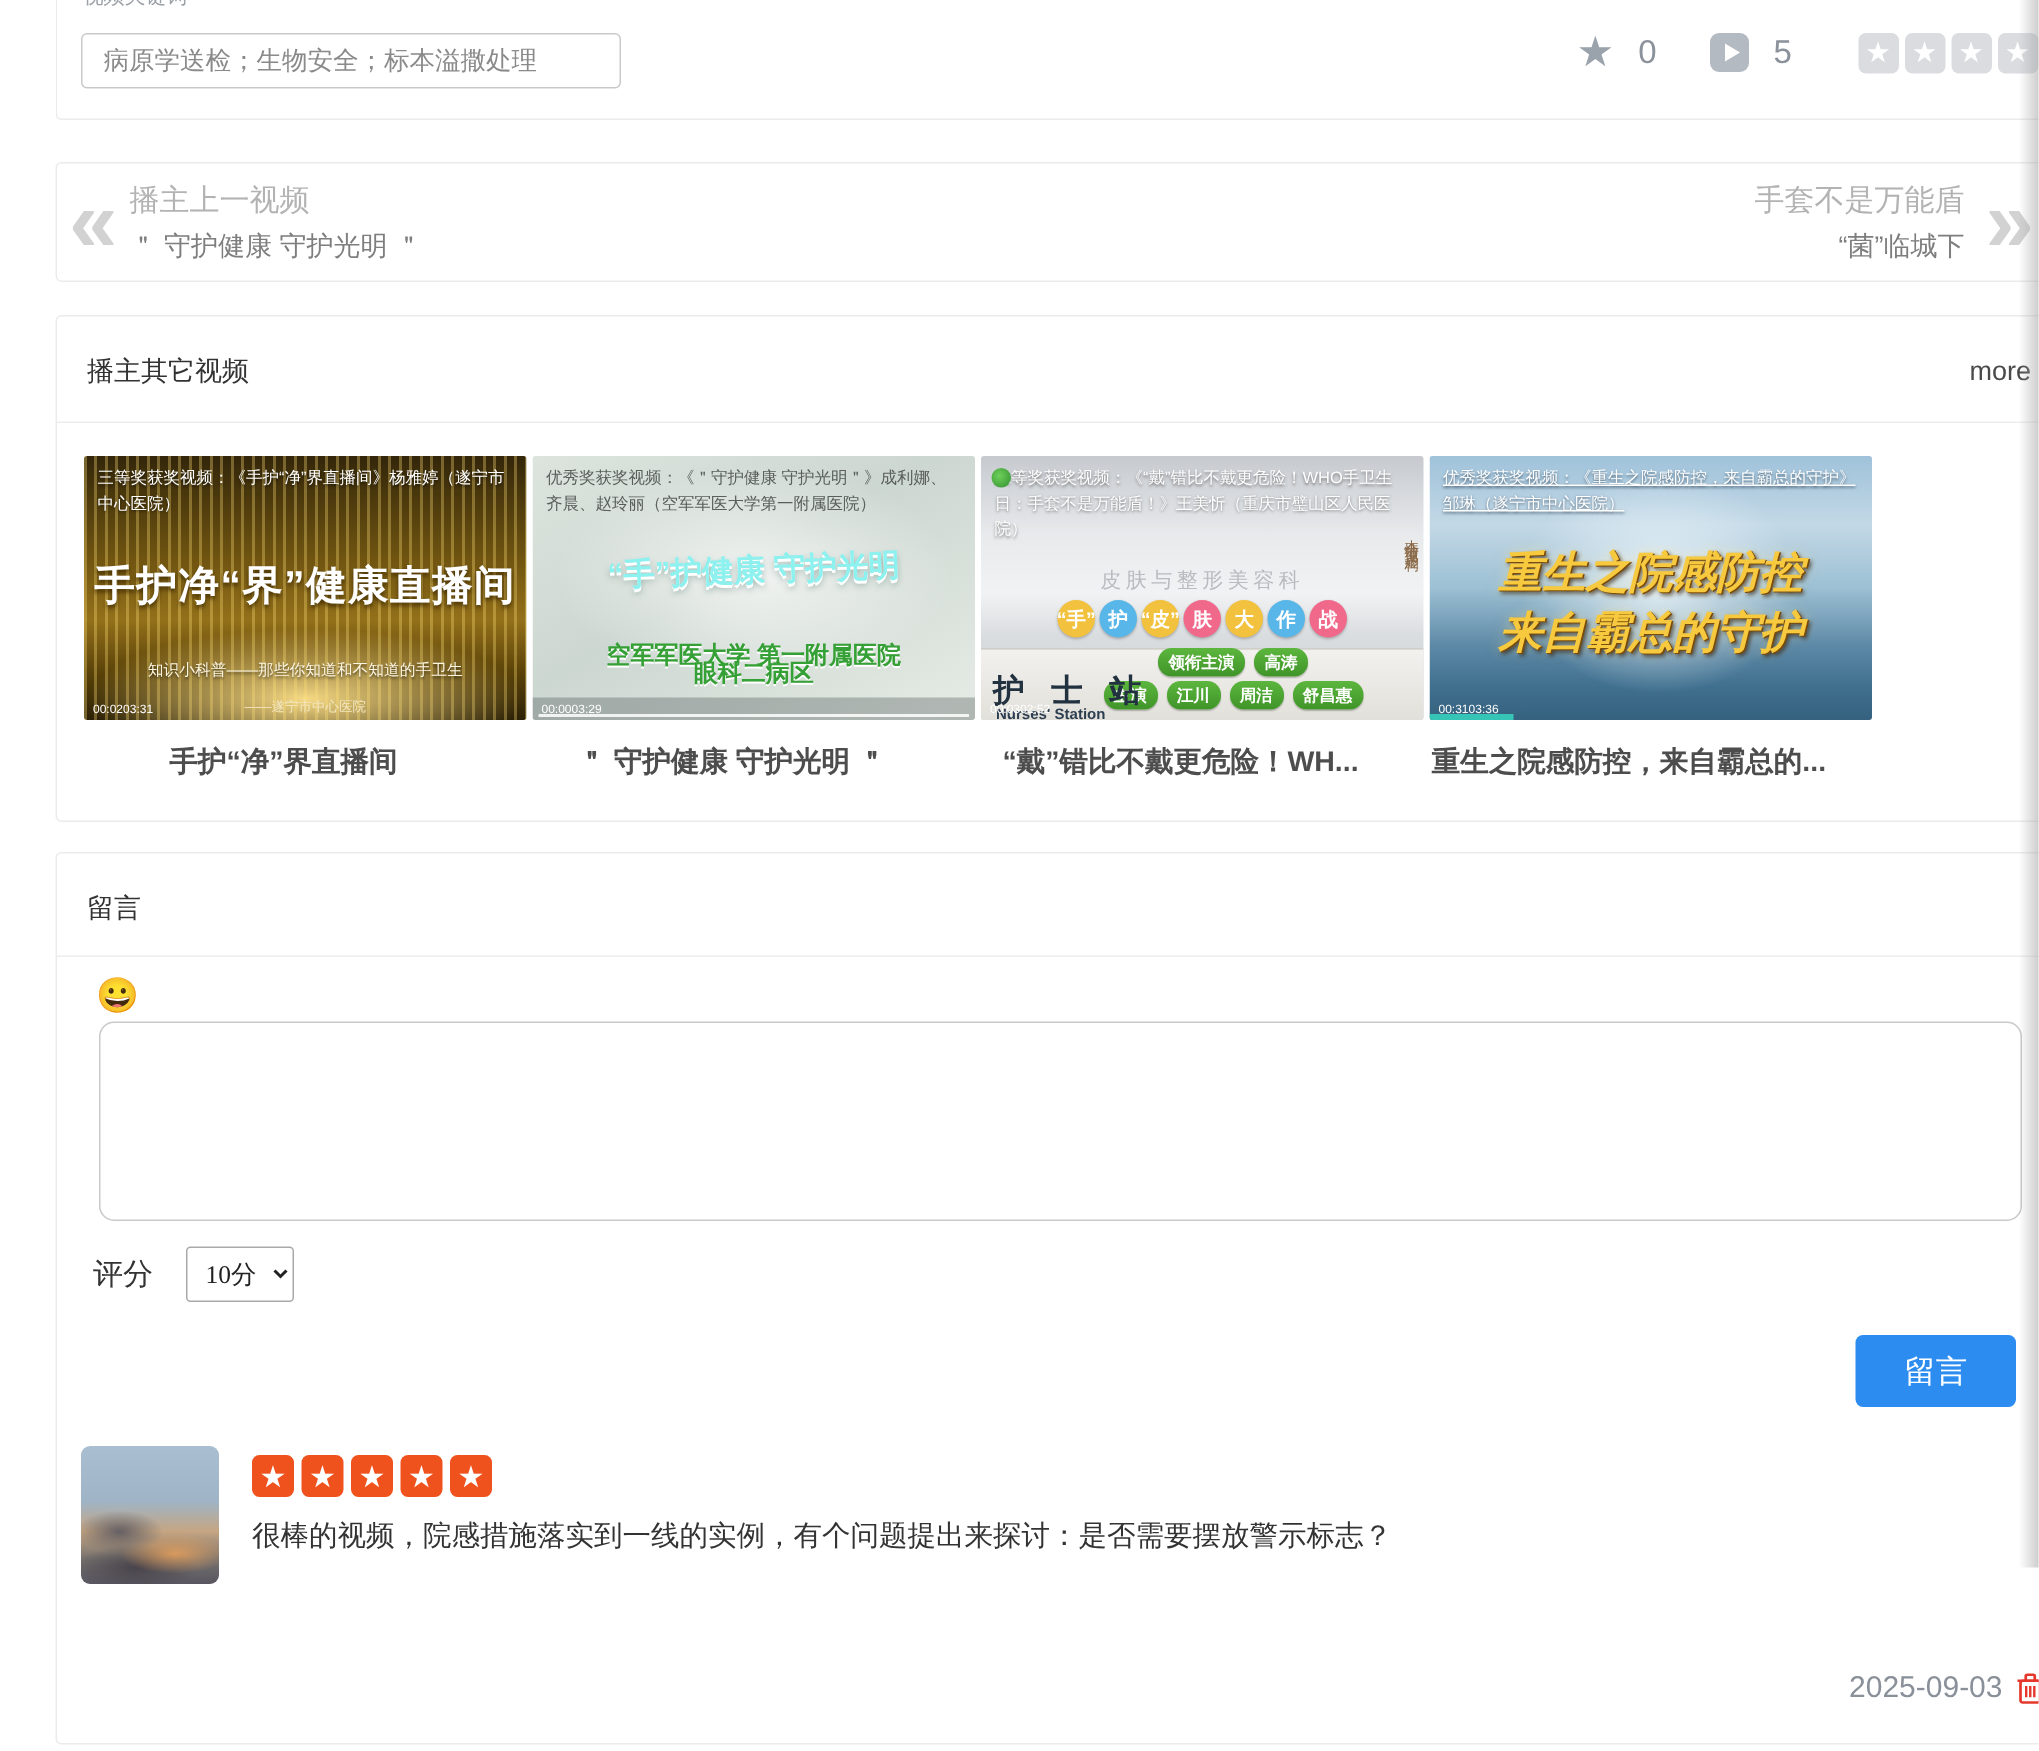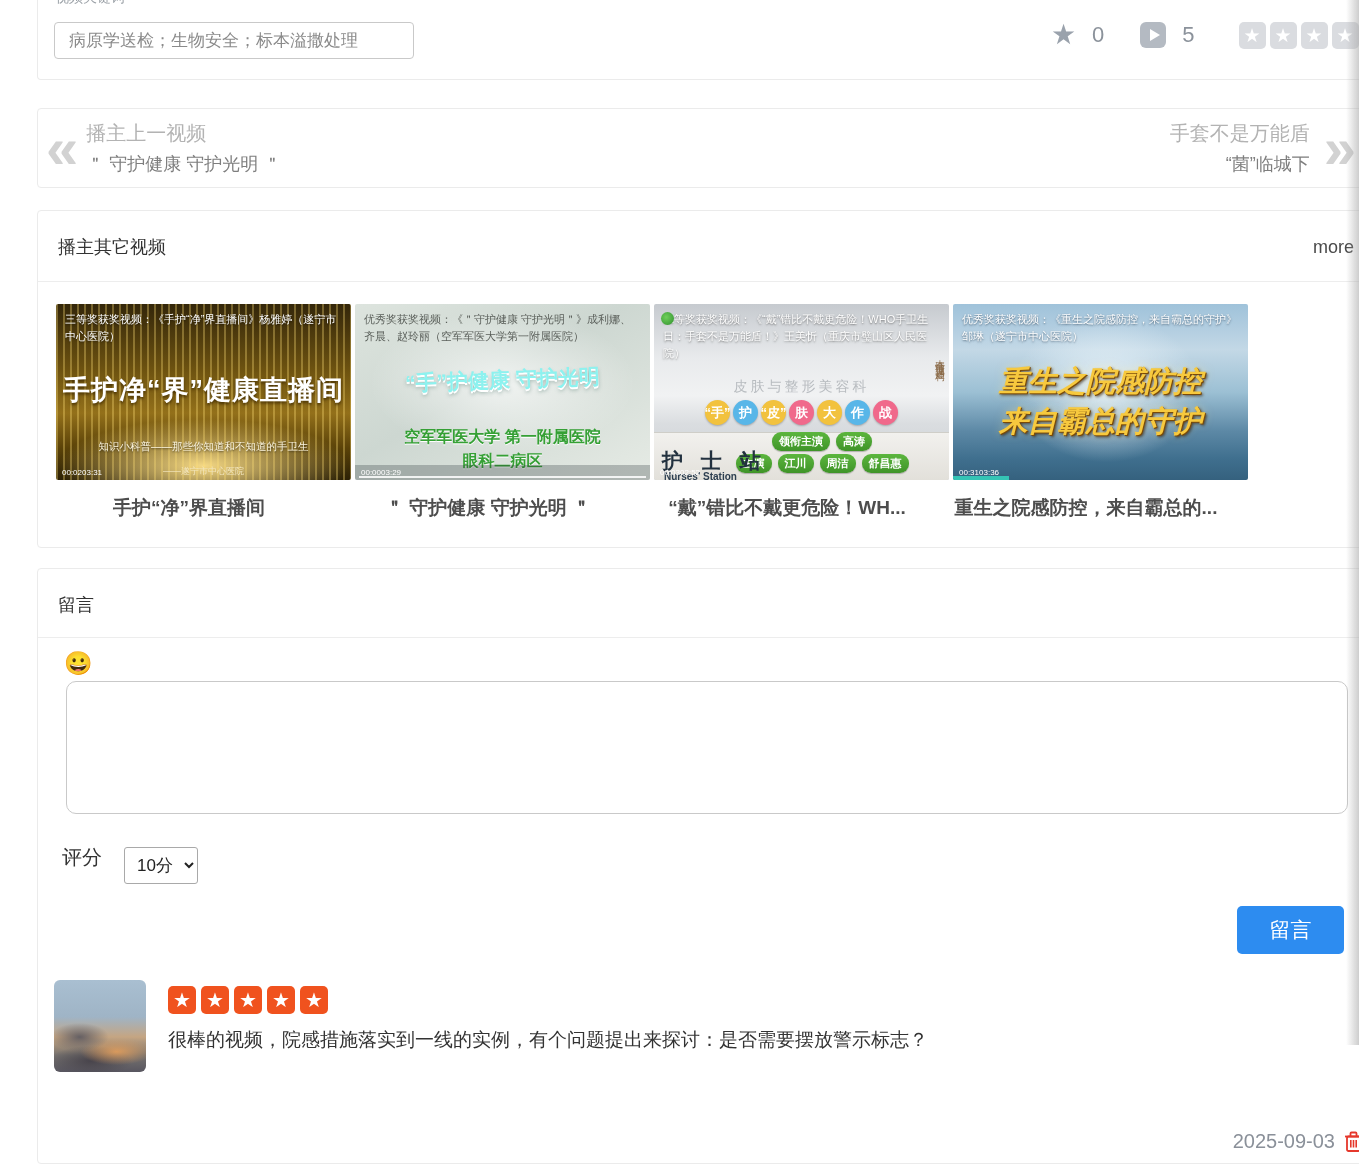--- a/index.html
+++ b/index.html
@@ -71,21 +71,21 @@
   
   .t-med { background:
       radial-gradient(ellipse 60% 55% at 50% 45%, rgba(255,255,255,.7), rgba(255,255,255,0) 75%),
       linear-gradient(150deg, #dde4de 0%, #cdd7d1 45%, #e6ebe5 100%); }
   .t-med .cap { color: #5a5f5a; }
   .t-med .big { position: absolute; top: 62px; left: 0; right: 0; text-align: center;
     color: #8df2ef; font-size: 21px; font-weight: bold; white-space: nowrap;
     text-shadow: 0 2px 0 #fff, 0 3px 4px rgba(80,120,110,.5); transform: rotate(-2deg); }
   .t-med .g1, .t-med .g2 { position: absolute; left: 0; right: 0; text-align: center;
     color: #35a035; font-weight: bold; font-size: 16px; text-shadow: 0 1px 0 #fff; }
-  .t-med .g1 { bottom: 32px; } .t-med .g2 { bottom: 8px; }
+  .t-med .g1 { bottom: 32px; } .t-med .g2 { bottom: 20px; }
   .t-med .bar { position: absolute; bottom: 0; left: 0; right: 0; height: 15px;
     background: rgba(40,50,55,.28); z-index: 2; }
   .t-med .prog { position: absolute; bottom: 2px; left: 4px; right: 4px; height: 2px;
     background: rgba(255,255,255,.85); z-index: 2; }
 
   
   .t-nurse { background: linear-gradient(180deg, #c6cacf 0%, #e8eaec 30%, #f1f2f3 52%,
       #dadde0 68%, #c8cdd1 100%); }
   .t-nurse .cap { color: #fff; text-shadow: 0 1px 2px rgba(90,90,90,.8); }
   .t-nurse .wall { position: absolute; top: 74px; left: 0; right: 0; text-align: center;
@@ -111,40 +111,40 @@
   .t-nurse .sidenote { position: absolute; right: 3px; top: 48px; writing-mode: vertical-rl;
     font-size: 9.5px; color: #8a6a48; letter-spacing: 2px; z-index: 2; }
   .t-nurse .logo-dot { position: absolute; top: 8px; left: 7px; width: 13px; height: 13px;
     border-radius: 50%; background: radial-gradient(circle at 40% 40%, #6fcf5a, #2f8f2f);
     z-index: 4; }
 
   
   .t-corr { background:
       radial-gradient(ellipse 45% 60% at 52% 48%, rgba(235,245,250,.9), rgba(235,245,250,0) 70%),
       linear-gradient(180deg, #9fc2da 0%, #c3d8e6 26%, #9cc0d4 50%, #5d89a6 72%, #3f6f8e 88%, #35617e 100%); }
-  .t-corr .cap { color: #fff; text-shadow: 0 1px 2px rgba(40,60,80,.75); }
+  .t-corr .cap { color: #fff; text-shadow: 0 1px 2px rgba(40,60,80,.75); text-decoration: underline; }
   .t-corr .big1, .t-corr .big2 { position: absolute; left: 0; right: 0; text-align: center;
     color: #f7c93e; font-size: 29px; font-weight: bold; font-style: italic; white-space: nowrap;
     text-shadow: 1px 1px 0 #7a4a08, 2px 2px 3px rgba(40,20,0,.7), 0 0 8px rgba(255,230,150,.5); }
   .t-corr .big1 { top: 58px; } .t-corr .big2 { top: 98px; }
   .t-corr .prog { position: absolute; bottom: 0; left: 0; width: 56px; height: 4px;
     background: #35c4b5; z-index: 2; }
 
   
   .card-comments { margin-top: 20px; min-height: 595px; padding-bottom: 10px; }
   .comments-head { padding: 24px 20px 20px 20px; border-bottom: 1px solid #ededed;
     font-size: 18px; color: #333; }
   .emoji-btn { margin: 12px 0 2px 26px; font-size: 23px; cursor: pointer; display: inline-block; }
   .comment-box { display: block; width: calc(100% - 56px); height: 133px; margin: 2px 28px 0 28px;
     border: 1px solid #c9c9c9; border-radius: 10px; resize: none; font-size: 16px;
     font-family: "Liberation Sans", sans-serif; padding: 10px; outline: none; }
   .rating-row { display: flex; align-items: center; gap: 22px; margin: 17px 28px 0 24px; }
   .rating-label { font-size: 20px; color: #333; }
   .rating-select { font-size: 17px; color: #222; padding: 7px 8px; border: 1px solid #a9a9a9;
-    border-radius: 3px; background: #fff; font-family: Liberation Sans, sans-serif; margin-top: 16px; }
+    border-radius: 3px; background: #fff; font-family: Liberation Serif, serif; }
   .submit-row { display: flex; justify-content: flex-end; margin: 22px 32px 0 0; }
   .submit-btn { background: #2d8cf0; color: #fff; border: none; border-radius: 5px;
     width: 107px; height: 48px; font-size: 21px; cursor: pointer;
     font-family: "Liberation Sans", sans-serif; }
   .comment-item { display: flex; margin: 26px 28px 0 16px; }
   .avatar { width: 92px; height: 92px; border-radius: 6px; flex: none; background:
       radial-gradient(ellipse 45% 22% at 28% 62%, rgba(90,88,96,.9), rgba(90,88,96,0) 70%),
       radial-gradient(ellipse 55% 20% at 68% 78%, rgba(232,160,90,.85), rgba(232,160,90,0) 72%),
       radial-gradient(ellipse 60% 22% at 40% 88%, rgba(70,66,74,.95), rgba(70,66,74,0) 75%),
       linear-gradient(180deg, #a9bfd1 0%, #9fb4c6 40%, #c5a582 62%, #75716e 82%, #585660 100%); }

